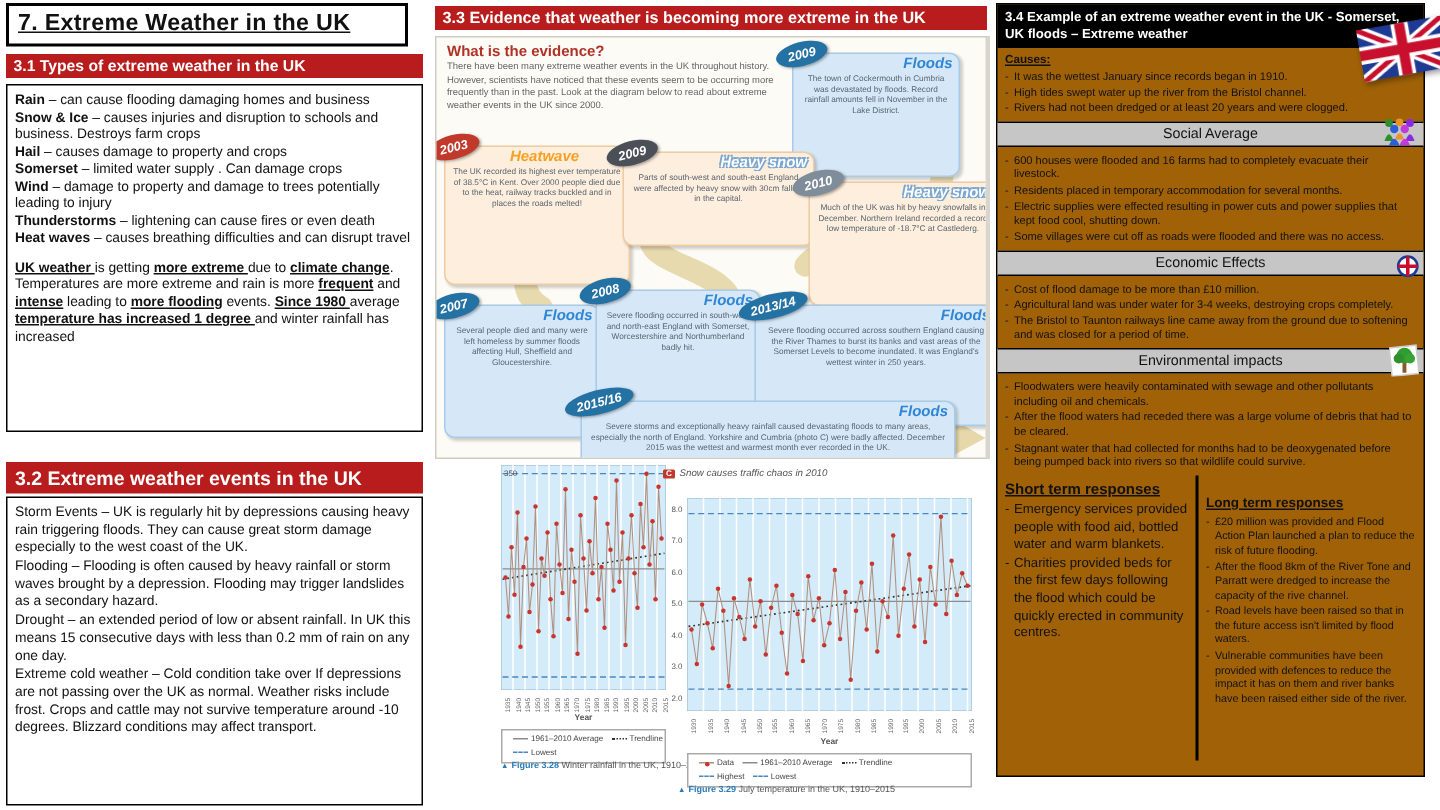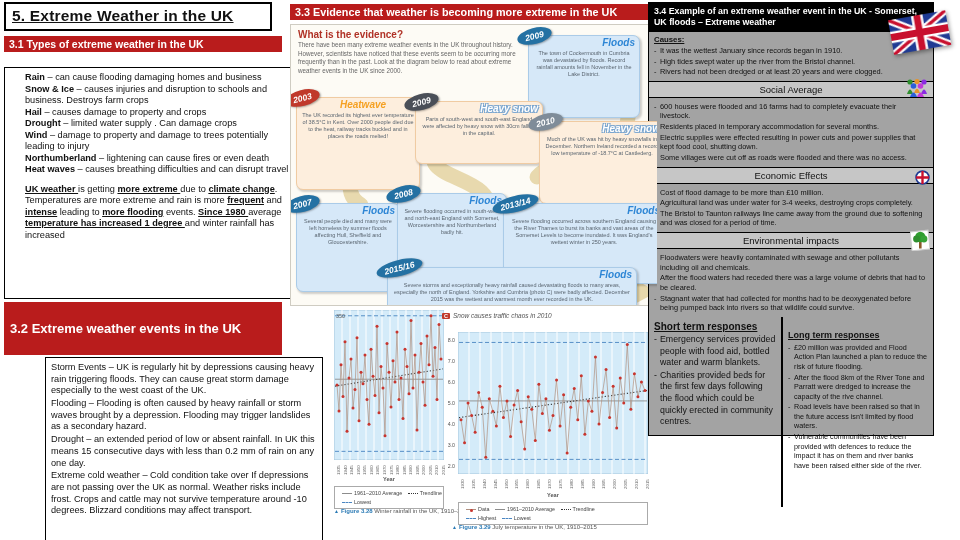--- a/index.html
+++ b/index.html
@@ -7,25 +7,25 @@
   .b{font-weight:bold;}
   .u{text-decoration:underline;}
 
   
   .col-left{position:absolute;left:4px;top:2px;width:280px;}
   .title-box{border:2px solid #000;width:252px;padding:3px 6px 4px;background:#fff;}
   .title-box h1{margin:0;font-size:15.5px;font-weight:bold;text-decoration:underline;letter-spacing:.2px;}
   .bar.black{background:#b91c1c;color:#fff;font-weight:bold;}
   .b31{margin-top:5px;width:268px;padding:2px 5px;font-size:10.5px;}
   .box{border:1.6px solid #000;background:#fff;}
-  .body31{margin-top:15px;width:266px;padding:4px 20px;font-size:9.2px;line-height:1.25;height:222px;}
+  .body31{margin-top:4px;width:266px;padding:4px 5px;font-size:9.2px;line-height:1.25;height:222px;}
   .type-line{margin:0;}
   .summary{margin:8px 0 0;}
-  .b32{margin-top:3px;width:266px;padding:19px 6px;font-size:13px;}
-  .body32{margin-top:2px;width:266px;padding:4px 5px;font-size:9.2px;line-height:1.27;height:196px;margin-left:41px;}
+  .b32{margin-top:20px;width:266px;padding:3px 6px;font-size:13px;}
+  .body32{margin-top:2px;width:266px;padding:4px 5px;font-size:9.2px;line-height:1.27;height:196px;}
   .p32{margin:0 0 1px;}
 
   
   .col-mid{position:absolute;left:290px;top:0;width:370px;height:540px;}
   .midhdr{position:absolute;left:0;top:4px;width:358px;padding:2px 5px;font-size:10.8px;}
   .evidence{position:absolute;left:0;top:24px;width:366px;height:280px;background:#fdfbf5;border:1px solid #cfccc2;border-right:3px solid #d8d5cc;overflow:hidden;}
   .ribbon{position:absolute;left:0;top:0;}
   .ev-head{position:absolute;left:7px;top:4px;font-size:10px;font-weight:bold;color:#b03226;z-index:2;}
   .ev-intro{position:absolute;left:7px;top:16px;width:222px;margin:0;font-size:6.3px;line-height:1.35;color:#666;z-index:2;}
   .ev{position:absolute;border-radius:7px;padding:13px 5px 4px;text-align:center;box-shadow:1.5px 1.5px 2px rgba(0,0,0,.18);z-index:3;}
@@ -74,21 +74,21 @@
   .sm.hl{border-top:1px dashed #4a86c2;}
   .sm.dataline{border-color:#b09080;position:relative;}
   .sm.dataline::after{content:"";position:absolute;left:3.5px;top:-1.5px;width:3px;height:3px;background:#c8352e;border-radius:50%;}
   .caption{position:absolute;font-size:6px;color:#555;white-space:nowrap;}
   .c1 .caption{top:198px;left:0;}
   .c2 .caption{top:192px;left:10px;}
   .tri{color:#2a7ab5;font-size:5px;margin-right:2px;}
   .figlab{color:#2a7ab5;font-weight:bold;}
 
   
-  .col-right{position:absolute;left:648px;top:2px;width:286px;border:1.6px solid #000;background:#a3a3a3;height:434px;box-sizing:border-box;}
+  .col-right{position:absolute;left:664px;top:2px;width:286px;border:1.6px solid #000;background:#a16207;height:516px;box-sizing:border-box;}
   .r-header{background:#000;color:#fff;font-weight:bold;font-size:8.8px;line-height:1.3;padding:3px 5px;}
   .r-box{padding:3px 5px;font-size:7.4px;line-height:1.3;}
   .causes-label{font-weight:bold;text-decoration:underline;font-size:7.8px;}
   .r-bar{background:#c6c6c6;border-top:1.4px solid #000;border-bottom:1.4px solid #000;text-align:center;font-size:9.5px;padding:2px 0;position:relative;}
   .bar-icon{position:absolute;right:3px;top:-4px;}
   .bullet{position:relative;padding-left:6px;margin:1px 0;}
   .bullet::before{content:"-";position:absolute;left:0;top:0;}
   .mgmt{display:flex;border-top:none;height:190px;}
   .mshort{width:122px;padding:3px 5px;font-size:8.8px;line-height:1.32;border-right:2px solid #000;}
   .mlong{flex:1;padding:13px 5px;font-size:7.2px;line-height:1.33;}
@@ -96,31 +96,31 @@
   .mlong .mtitle{font-size:9px;}
   .flag-wrap{position:absolute;right:-16px;top:12px;transform:rotate(-10deg);z-index:5;filter:drop-shadow(1px 2px 2px rgba(0,0,0,.4));}
 </style>
 </head>
 <body>
 
 <div id="poster">
 
   <section class="col-left">
     <div class="title-box">
-      <h1>5. Extreme Weather in the UK</h1>
+      <h1>7. Extreme Weather in the UK</h1>
     </div>
     <div class="bar black b31">3.1 Types of extreme weather in the UK</div>
     <div class="box body31">
       <div id="types">
           <div class="type-line"><span class="b">Rain</span><span> – can cause flooding damaging homes and business</span></div>
           <div class="type-line"><span class="b">Snow &amp; Ice</span><span> – causes injuries and disruption to schools and business. Destroys farm crops</span></div>
           <div class="type-line"><span class="b">Hail</span><span> – causes damage to property and crops</span></div>
-          <div class="type-line"><span class="b">Drought</span><span> – limited water supply . Can damage crops</span></div>
+          <div class="type-line"><span class="b">Somerset</span><span> – limited water supply . Can damage crops</span></div>
           <div class="type-line"><span class="b">Wind</span><span> – damage to property and damage to trees potentially leading to injury</span></div>
-          <div class="type-line"><span class="b">Northumberland</span><span> – lightening can cause fires or even death</span></div>
+          <div class="type-line"><span class="b">Thunderstorms</span><span> – lightening can cause fires or even death</span></div>
           <div class="type-line"><span class="b">Heat waves</span><span> – causes breathing difficulties and can disrupt travel</span></div>
         </div>
       <p class="summary" id="summary"><span class="b u">UK weather </span><span>is getting </span><span class="b u">more extreme </span><span>due to </span><span class="b u">climate change</span><span>. Temperatures are more extreme and rain is more </span><span class="b u">frequent</span><span> and </span><span class="b u">intense</span><span> leading to </span><span class="b u">more flooding</span><span> events. </span><span class="b u">Since 1980 </span><span>average </span><span class="b u">temperature has increased 1 degree </span><span>and winter rainfall has increased</span></p>
     </div>
     <div class="bar black b32">3.2 Extreme weather events in the UK</div>
     <div class="box body32" id="s32body">
         <p class="p32">Storm Events – UK is regularly hit by depressions causing heavy rain triggering floods. They can cause great storm damage especially to the west coast of the UK.</p>
         <p class="p32">Flooding – Flooding is often caused by heavy rainfall or storm waves brought by a depression. Flooding may trigger landslides as a secondary hazard.</p>
         <p class="p32">Drought – an extended period of low or absent rainfall. In UK this means 15 consecutive days with less than 0.2 mm of rain on any one day.</p>
         <p class="p32">Extreme cold weather – Cold condition take over If depressions are not passing over the UK as normal. Weather risks include frost. Crops and cattle may not survive temperature around -10 degrees. Blizzard conditions may affect transport.</p>

